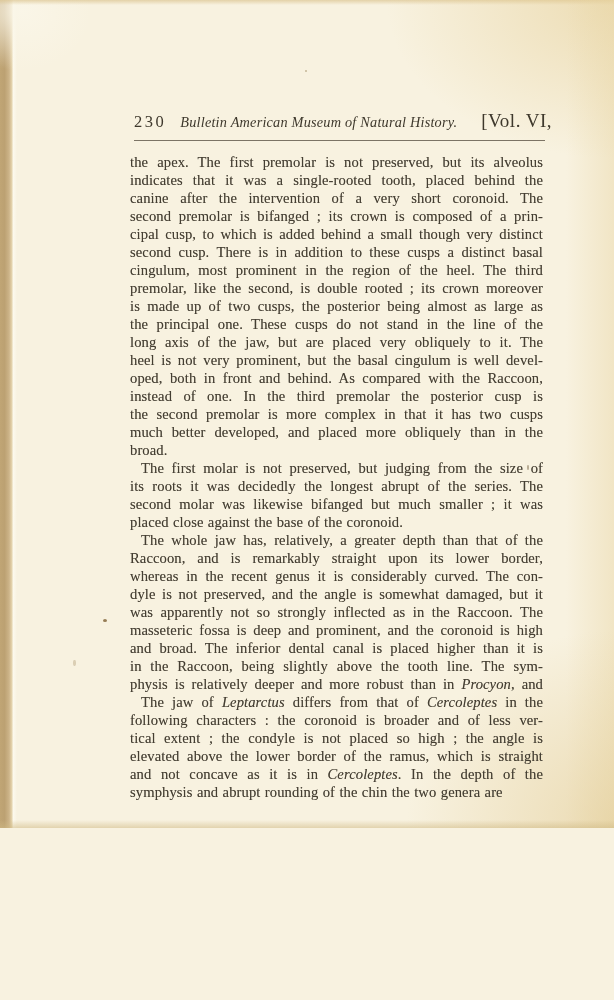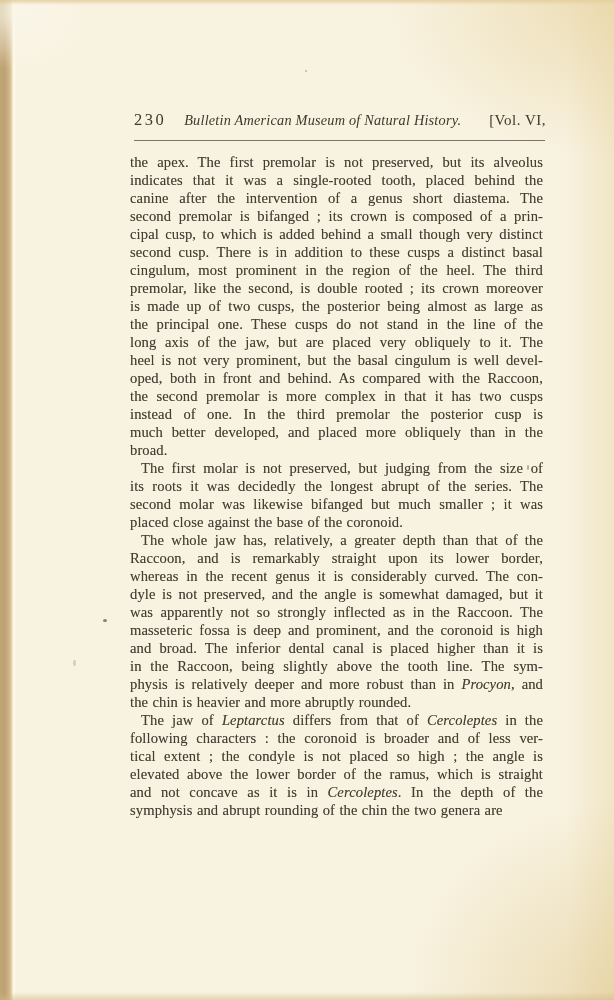--- a/index.html
+++ b/index.html
@@ -3,21 +3,21 @@
 <meta charset="utf-8">
 <style>
   html, body {
     margin: 0; padding: 0;
     width: 614px; height: 1000px;
     background: #f8f2e0;
     font-family: "Liberation Serif", "DejaVu Serif", serif;
   }
   .page {
     position: relative;
-    width: 614px; height: 1000px;
+    width: 614px; height: 828px;
     background: #f8f2e0;
     overflow: hidden;
   }
   
   .edge { position: absolute; pointer-events: none; }
   .left-strip {
     left: 0; top: 0; width: 13px; height: 100%;
     background: linear-gradient(90deg, #c0a575 0%, #bca172 35%, #cdb489 70%, #e3d2ab 90%, rgba(247,241,222,0) 100%);
   }
   .deckle-line {
@@ -63,21 +63,21 @@
   }
   .page-number {
     font-size: 16.5px; letter-spacing: 2.5px;
   }
   .head-title {
     font-style: italic; font-size: 14.3px; letter-spacing: 0.2px;
     margin-left: 14px; margin-right: 24px;
     white-space: nowrap;
   }
   .head-volume {
-    font-size: 15px; letter-spacing: 0.5px; white-space: nowrap;
+    font-size: 19px; letter-spacing: 0.5px; white-space: nowrap;
   }
   .head-rule {
     position: absolute;
     left: 134px; top: 140px; width: 411px; height: 0;
     border-top: 1.8px solid rgba(92,84,70,0.8);
   }
 
   
   .text-block {
     position: absolute;
@@ -122,49 +122,48 @@
   <div class="running-head">
     <span class="page-number">230</span>
     <span class="head-title">Bulletin American Museum of Natural History.</span>
     <span class="head-volume">[Vol. VI,</span>
   </div>
   <div class="head-rule"></div>
 
   <div class="text-block">
       <div class="line just"><span>the apex.  The first premolar is not preserved, but its alveolus</span></div>
       <div class="line just"><span>indicates that it was a single-rooted tooth, placed behind the</span></div>
-      <div class="line just"><span>canine after the intervention of a genus short diastema.  The</span></div>
+      <div class="line just"><span>canine after the intervention of a very short coronoid.  The</span></div>
       <div class="line just"><span>second premolar is bifanged ; its crown is composed of a prin-</span></div>
       <div class="line just"><span>cipal cusp, to which is added behind a small though very distinct</span></div>
       <div class="line just"><span>second cusp.  There is in addition to these cusps a distinct basal</span></div>
       <div class="line just"><span>cingulum, most prominent in the region of the heel.  The third</span></div>
       <div class="line just"><span>premolar, like the second, is double rooted ; its crown moreover</span></div>
       <div class="line just"><span>is made up of two cusps, the posterior being almost as large as</span></div>
       <div class="line just"><span>the principal one.  These cusps do not stand in the line of the</span></div>
       <div class="line just"><span>long axis of the jaw, but are placed very obliquely to it.  The</span></div>
       <div class="line just"><span>heel is not very prominent, but the basal cingulum is well devel-</span></div>
       <div class="line just"><span>oped, both in front and behind.  As compared with the Raccoon,</span></div>
+      <div class="line just"><span>instead of one.  In the third premolar the posterior cusp is</span></div>
       <div class="line just"><span>the second premolar is more complex in that it has two cusps</span></div>
-      <div class="line just"><span>instead of one.  In the third premolar the posterior cusp is</span></div>
       <div class="line just"><span>much better developed, and placed more obliquely than in the</span></div>
       <div class="line"><span>broad.</span></div>
       <div class="line just indent"><span>The first molar is not preserved, but judging from the size of</span></div>
       <div class="line just"><span>its roots it was decidedly the longest abrupt of the series.  The</span></div>
       <div class="line just"><span>second molar was likewise bifanged but much smaller ; it was</span></div>
       <div class="line"><span>placed close against the base of the coronoid.</span></div>
       <div class="line just indent"><span>The whole jaw has, relatively, a greater depth than that of the</span></div>
       <div class="line just"><span>Raccoon, and is remarkably straight upon its lower border,</span></div>
       <div class="line just"><span>whereas in the recent genus it is considerably curved.  The con-</span></div>
       <div class="line just"><span>dyle is not preserved, and the angle is somewhat damaged, but it</span></div>
       <div class="line just"><span>was apparently not so strongly inflected as in the Raccoon.  The</span></div>
       <div class="line just"><span>masseteric fossa is deep and prominent, and the coronoid is high</span></div>
       <div class="line just"><span>and broad.  The inferior dental canal is placed higher than it is</span></div>
       <div class="line just"><span>in the Raccoon, being slightly above the tooth line.  The sym-</span></div>
       <div class="line just"><span>physis is relatively deeper and more robust than in </span><i>Procyon</i><span>, and</span></div>
-      <div class="line"><span>the chin is heavier and more abruptly rounded.</span></div>
       <div class="line just indent"><span>The jaw of </span><i>Leptarctus</i><span> differs from that of </span><i>Cercoleptes</i><span> in the</span></div>
       <div class="line just"><span>following characters :  the coronoid is broader and of less ver-</span></div>
       <div class="line just"><span>tical extent ;  the condyle is not placed so high ;  the angle is</span></div>
       <div class="line just"><span>elevated above the lower border of the ramus, which is straight</span></div>
       <div class="line just"><span>and not concave as it is in </span><i>Cercoleptes</i><span>.  In the depth of the</span></div>
       <div class="line"><span>symphysis and abrupt rounding of the chin the two genera are</span></div>
     </div>
 
 </div>
 

